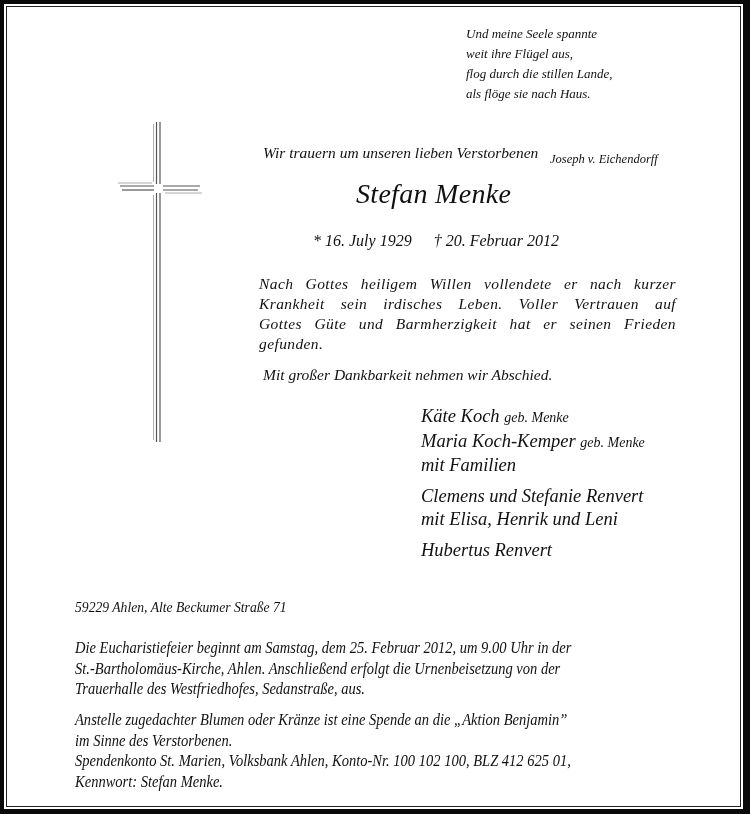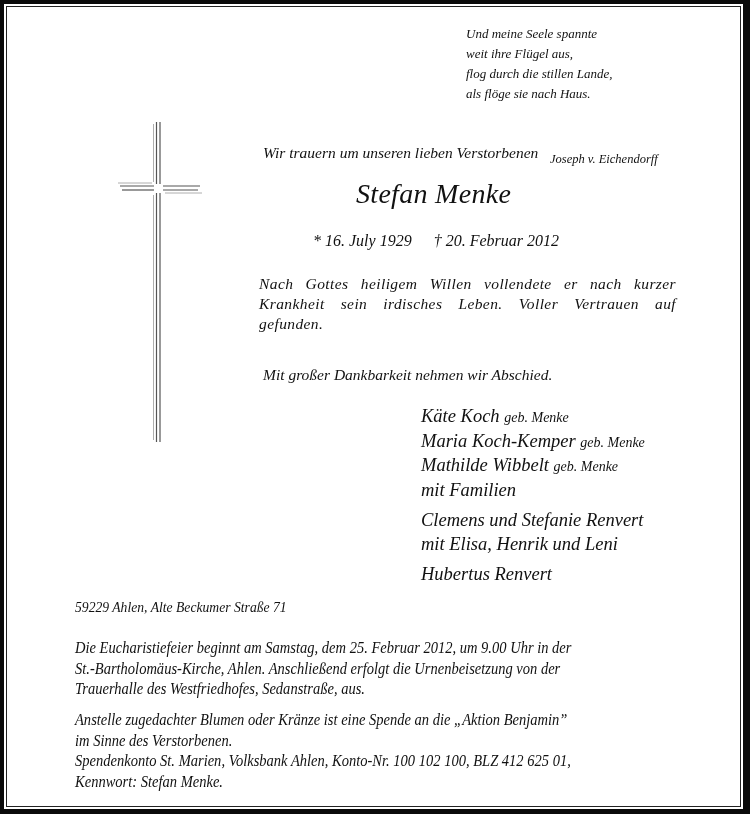--- a/index.html
+++ b/index.html
@@ -89,35 +89,32 @@
 
 <div class="abs intro">Wir trauern um unseren lieben Verstorbenen</div>
 <div class="abs name">Stefan Menke</div>
 <div class="abs dates">
   <span>* 16. July 1929</span><span>† 20. Februar 2012</span>
 </div>
 
 <div class="body-text">
   <div style="text-align:justify;text-align-last:justify;">Nach Gottes heiligem Willen vollendete er nach kurzer</div>
   <div style="text-align:justify;text-align-last:justify;">Krankheit sein irdisches Leben. Voller Vertrauen auf</div>
+  <div style="text-align:justify;text-align-last:justify;">Gottes Güte und Barmherzigkeit hat er seinen Frieden</div>
   <div>gefunden.</div>
 </div>
 <div class="abs thanks">Mit großer Dankbarkeit nehmen wir Abschied.</div>
 
 <div class="mourners">
   <div class="line">
     <span>Käte Koch</span>
     <span class="small">geb. Menke</span>
   </div>
   <div class="line">
     <span>Maria Koch-Kemper</span>
-    <span class="small">geb. Menke</span>
-  </div>
-  <div class="line">
-    <span>Mathilde Wibbelt</span>
     <span class="small">geb. Menke</span>
   </div>
   <div class="line">
     <span>mit Familien</span>
   </div>
   <div class="gap"></div>
   <div class="line">Clemens und Stefanie Renvert</div>
   <div class="line">mit Elisa, Henrik und Leni</div>
   <div class="gap"></div>
   <div class="line">Hubertus Renvert</div>

